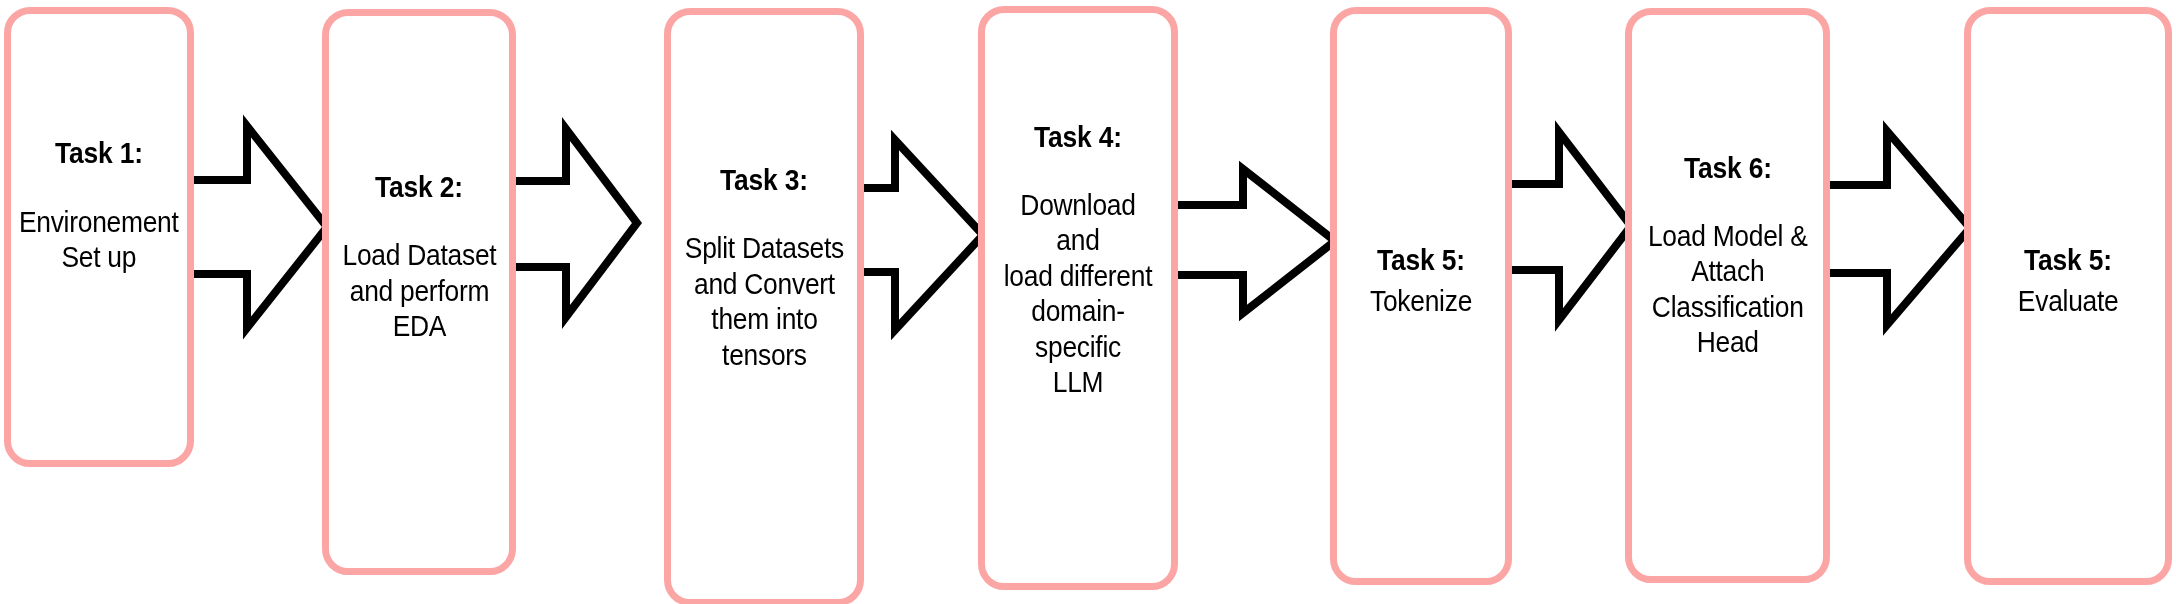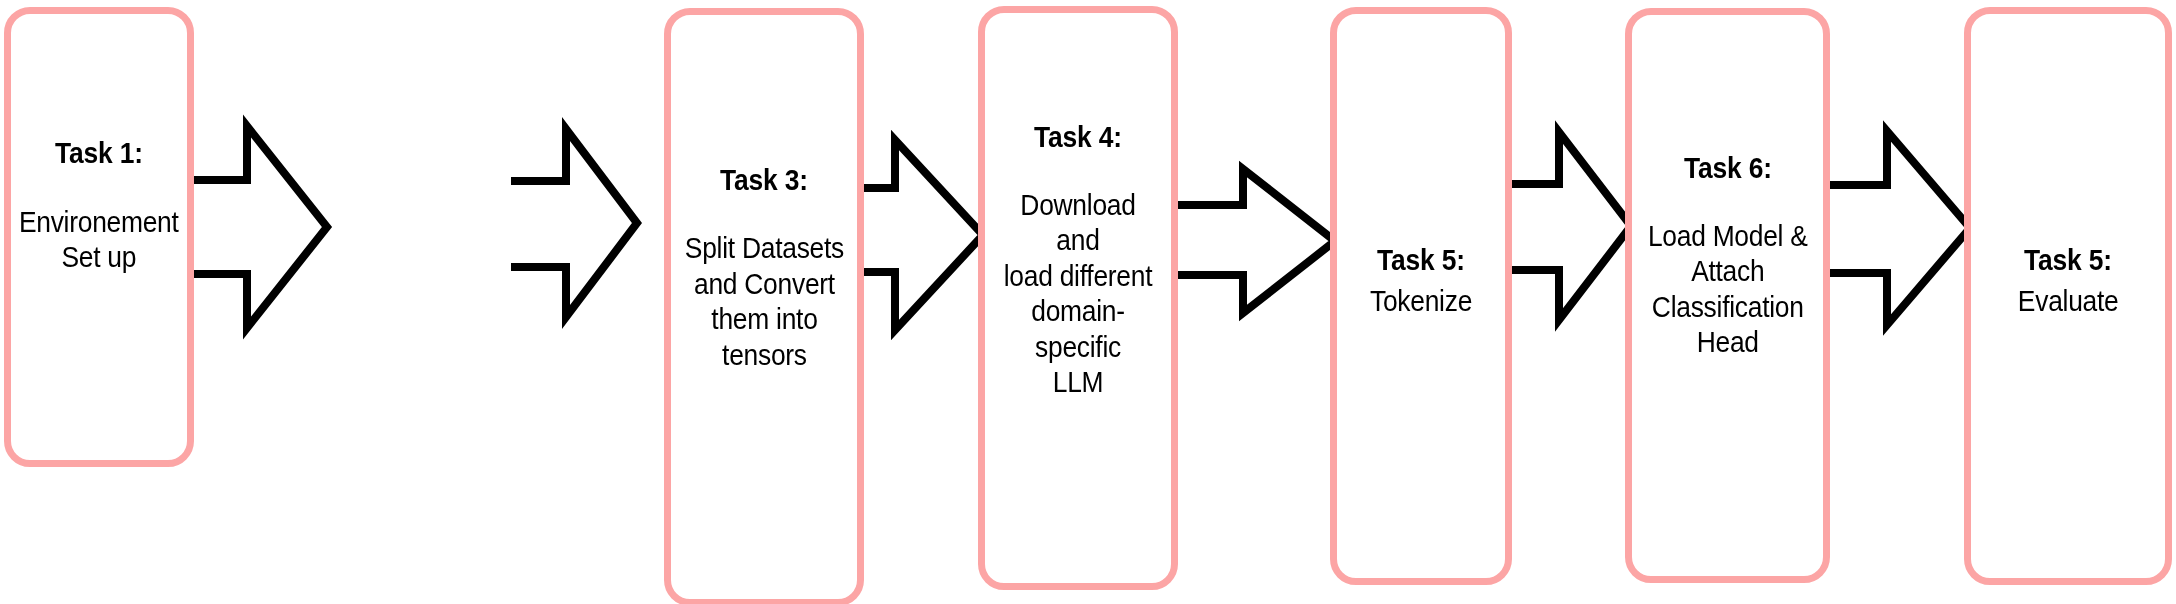--- a/index.html
+++ b/index.html
@@ -98,20 +98,28 @@
         <path d="M 0 58 L 62 58 L 62 4 L 145 101 L 62 198 L 62 146 L 0 146"></path>
       </svg>
     </div>
     <div class="task-box" style="left: 4px; top: 7px; width: 190px; height: 460px;">
       <div class="task-heading" style="font-size: 30px; margin-top: -62px;">Task 1:</div>
       <div class="task-body" style="font-size: 30px; margin-top: 34px;">
         <div>Environement</div>
         <div>Set up</div>
       </div>
     </div>
+    <div class="task-box" style="left: 322px; top: 9px; width: 194px; height: 566px;">
+      <div class="task-heading" style="font-size: 30px; margin-top: -70px;">Task 2:</div>
+      <div class="task-body" style="font-size: 30px; margin-top: 34px;">
+        <div>Load Dataset</div>
+        <div>and perform</div>
+        <div>EDA</div>
+      </div>
+    </div>
     <div class="task-box" style="left: 632px; top: 8px; width: 200px; height: 598px; margin-left: 32px;">
       <div class="task-heading" style="font-size: 30px; margin-top: -78px;">Task 3:</div>
       <div class="task-body" style="font-size: 30px; margin-top: 34px;">
         <div>Split Datasets</div>
         <div>and Convert</div>
         <div>them into</div>
         <div>tensors</div>
       </div>
     </div>
     <div class="task-box" style="left: 978px; top: 6px; width: 200px; height: 584px;">

